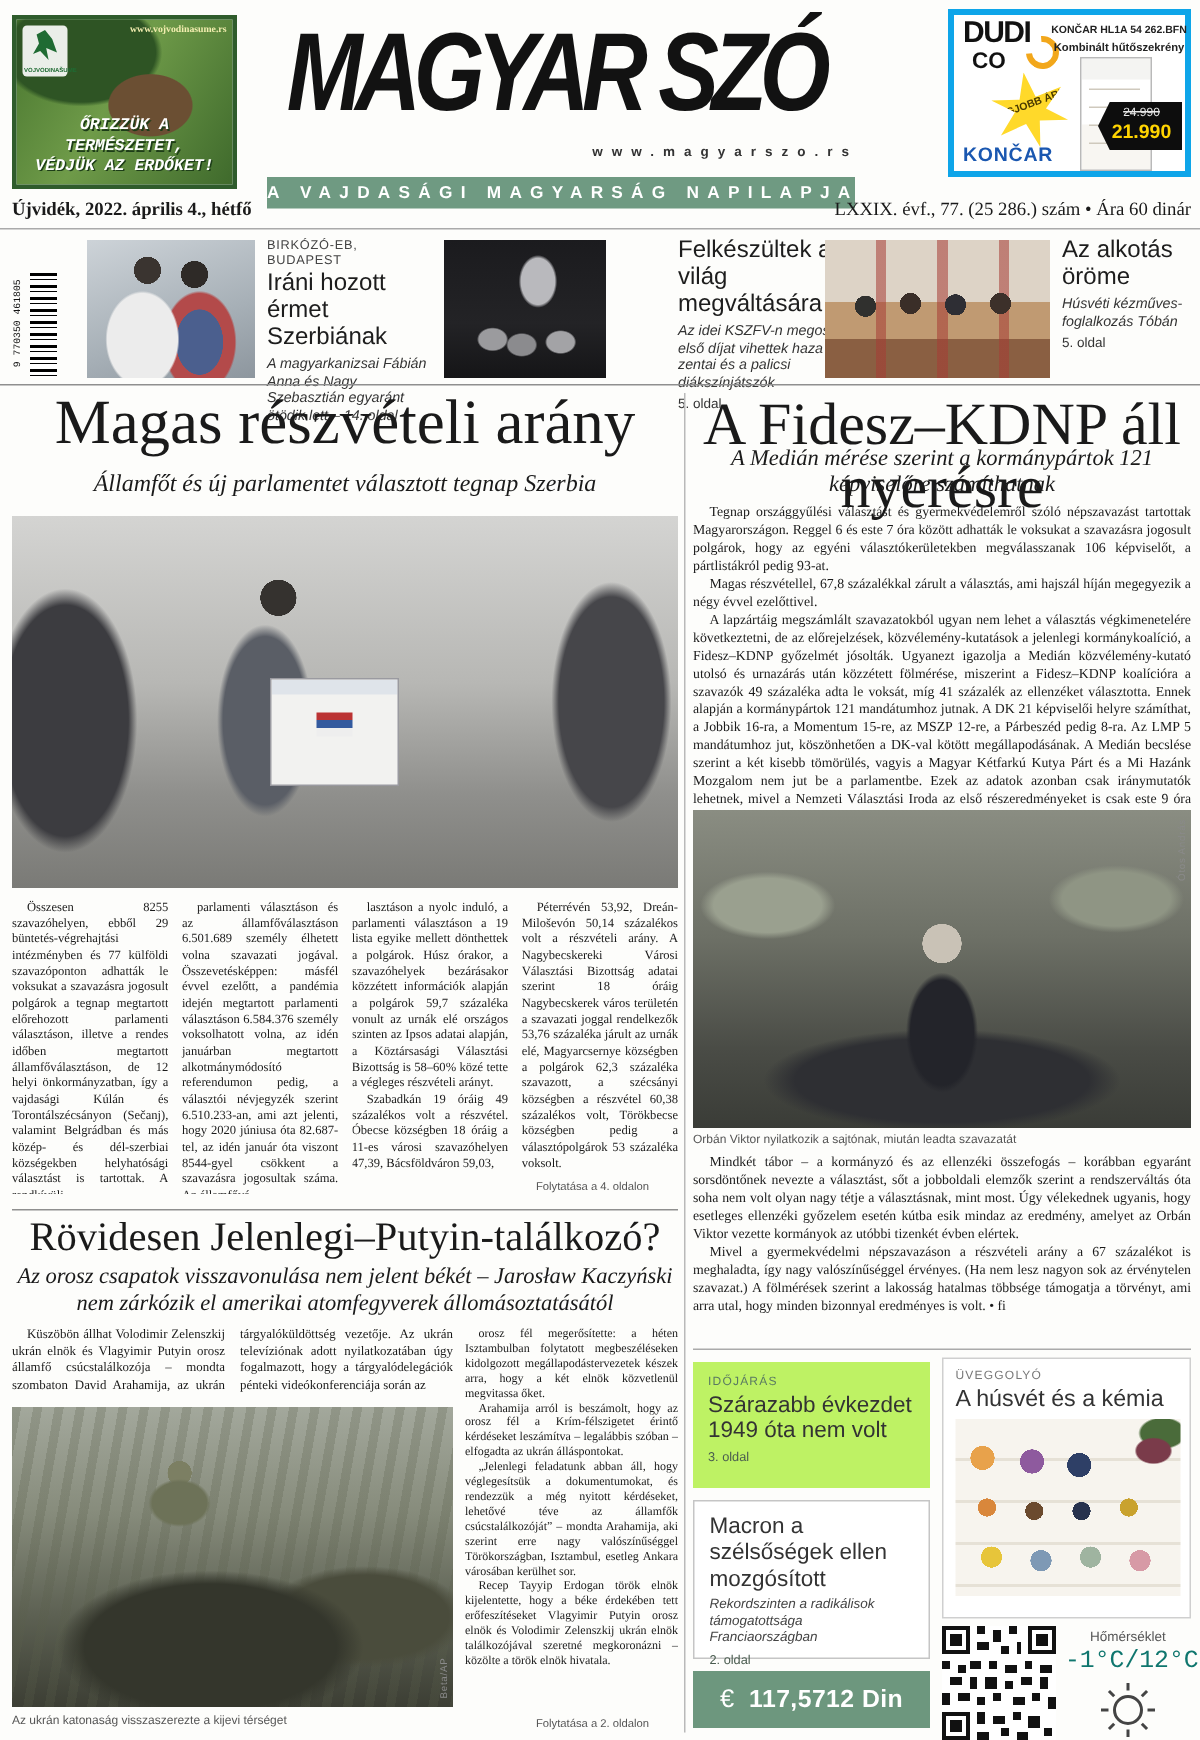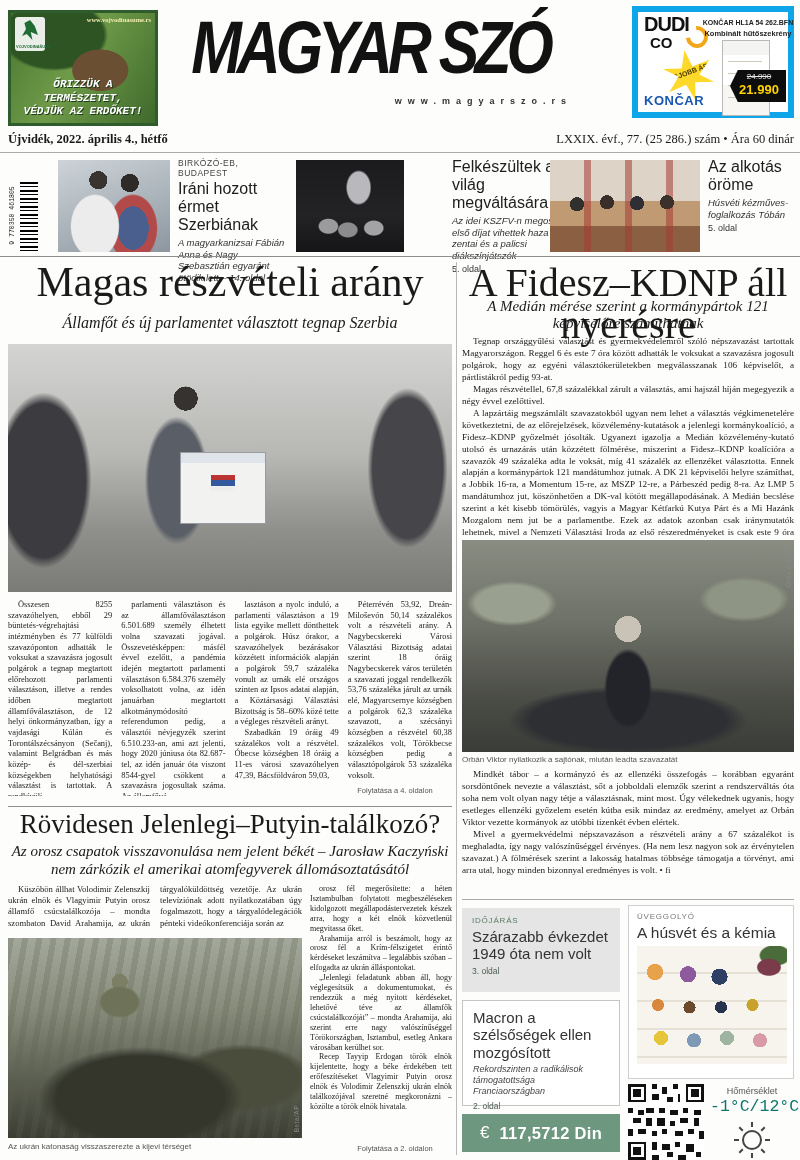--- a/index.html
+++ b/index.html
@@ -28,21 +28,21 @@
      font-family:Liberation Mono, monospace;font-weight:bold;font-style:italic;font-size:11px;line-height:1.25;
      text-shadow:1px 1px 0 #1d3d18;}
   .logo{left:152px;top:2px;width:436px;text-align:center;font-family:"Liberation Sans",sans-serif;
      font-weight:bold;font-style:italic;font-size:74px;line-height:92px;letter-spacing:-6px;color:#121212;
      text-transform:uppercase;transform:scaleX(.82);transform-origin:50% 0;white-space:nowrap;}
   .site{left:310px;top:96px;width:262px;text-align:right;font-family:"Liberation Sans",sans-serif;
      font-size:9px;font-weight:bold;letter-spacing:6px;color:#333;}
   .tagline{left:178px;top:118px;width:392px;height:21px;background:#6f9a82;color:#fff;
      font-family:"Liberation Sans",sans-serif;font-weight:bold;font-size:11.5px;letter-spacing:5.5px;
      text-align:center;line-height:22px;white-space:nowrap;overflow:hidden;}
-  .ad-right{left:632px;top:6px;width:162px;height:112px;border:6px solid #0ea5e9;background:#fff;box-sizing:border-box;}
+  .ad-right{left:632px;top:6px;width:162px;height:112px;border:4px solid #0ea5e9;background:#fff;box-sizing:border-box;}
   .dudi1{position:absolute;left:6px;top:4px;font-family:"Liberation Sans",sans-serif;font-weight:bold;
      font-size:20px;line-height:17px;color:#111;letter-spacing:-1px;}
   .dudi2{position:absolute;left:12px;top:22px;font-family:"Liberation Sans",sans-serif;font-weight:bold;
      font-size:15px;color:#111;}
   .dudidot{position:absolute;left:48px;top:14px;width:14px;height:14px;border:4px solid #f2a71b;border-radius:50%;
      border-left-color:transparent;transform:rotate(40deg);}
   .prodcode{position:absolute;left:62px;top:7px;width:96px;text-align:center;
      font-family:"Liberation Sans",sans-serif;font-weight:bold;font-size:7px;color:#222;}
   .prodname{position:absolute;left:62px;top:17px;width:96px;text-align:center;
      font-family:"Liberation Sans",sans-serif;font-weight:bold;font-size:7.5px;color:#222;}
@@ -147,21 +147,21 @@
        radial-gradient(ellipse 80px 40px at 80% 70%, #4a4c3c 0 70%, transparent 85%),
        repeating-linear-gradient(100deg, rgba(90,95,75,.25) 0 6px, transparent 6px 14px),
        linear-gradient(180deg,#a3a89c 0%,#878c7c 35%,#5c6052 70%,#3c3e34 100%);}
   .zel-col{left:310px;top:884px;width:142px;height:256px;font-size:8px;line-height:1.24;
      text-align:justify;overflow:hidden;}
   .zel-col p{margin:0;text-indent:9px;}
   .zel-contin{left:338px;top:1144px;width:114px;}
   .zel-caption{left:8px;top:1142px;width:294px;}
 
   
-  .box-weather{left:462px;top:908px;width:158px;height:84px;background:#e5e5e5;box-sizing:border-box;padding:8px 10px;}
+  .box-weather{left:462px;top:908px;width:158px;height:84px;background:#bef264;box-sizing:border-box;padding:8px 10px;}
   .bx-kicker{font-family:"Liberation Sans",sans-serif;font-size:8px;letter-spacing:.8px;color:#5a7a62;margin-bottom:3px;}
   .bx-title{font-family:"Liberation Sans",sans-serif;font-size:15px;line-height:1.15;color:#333;}
   .bx-page{font-family:"Liberation Sans",sans-serif;font-size:8.5px;color:#4a5c50;margin-top:3px;}
   .box-macron{left:462px;top:1000px;width:158px;height:106px;border:1px solid #c5c5c5;background:#fff;
      box-sizing:border-box;padding:8px 10px;}
   .bx-sub{font-family:"Liberation Sans",sans-serif;font-style:italic;font-size:9px;line-height:1.25;color:#444;margin-top:3px;}
   .box-euro{left:462px;top:1114px;width:158px;height:38px;background:#6d977e;display:flex;
      align-items:center;justify-content:center;gap:10px;color:#fff;}
   .euro-sym{font-family:"Liberation Sans",sans-serif;font-size:17px;}
   .euro-val{font-family:"Liberation Sans",sans-serif;font-weight:bold;font-size:16.5px;letter-spacing:.3px;}
@@ -200,20 +200,21 @@
       <div class="logotext">VOJVODINAŠUME</div>
     </div>
     <div class="slogan">
       <div>ŐRIZZÜK A TERMÉSZETET,</div>
       <div>VÉDJÜK AZ ERDŐKET!</div>
     </div>
   </div>
 
   <div class="abs logo">Magyar Szó</div>
   <div class="abs site">www.magyarszo.rs</div>
+  <div class="abs tagline">A VAJDASÁGI MAGYARSÁG NAPILAPJA</div>
 
   <div class="abs ad-right">
     <div class="dudi1">DUDI</div>
     <div class="dudi2">CO</div>
     <div class="dudidot"></div>
     <div class="prodcode">KONČAR HL1A 54 262.BFN</div>
     <div class="prodname">Kombinált hűtőszekrény</div>
     <div class="fridge">
       <i style="top:20px"></i>
         <i style="top:32px"></i>

